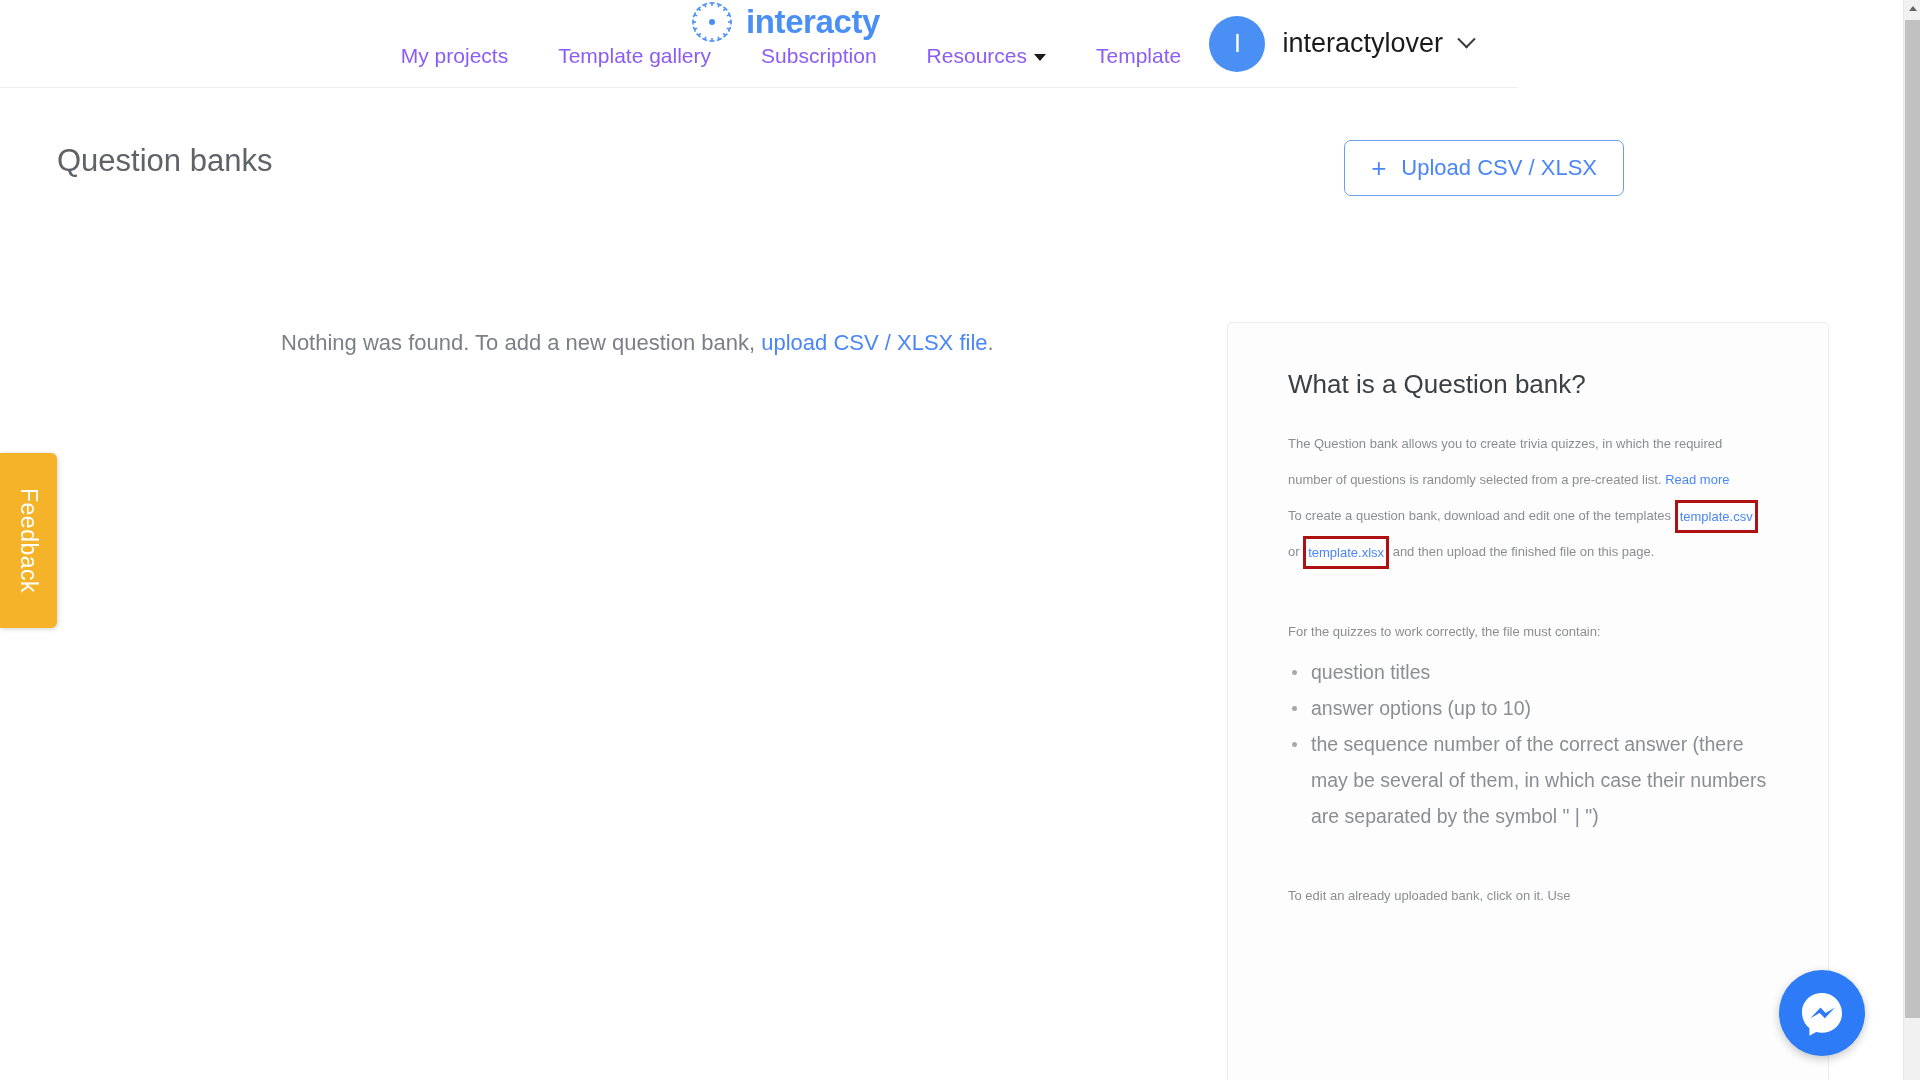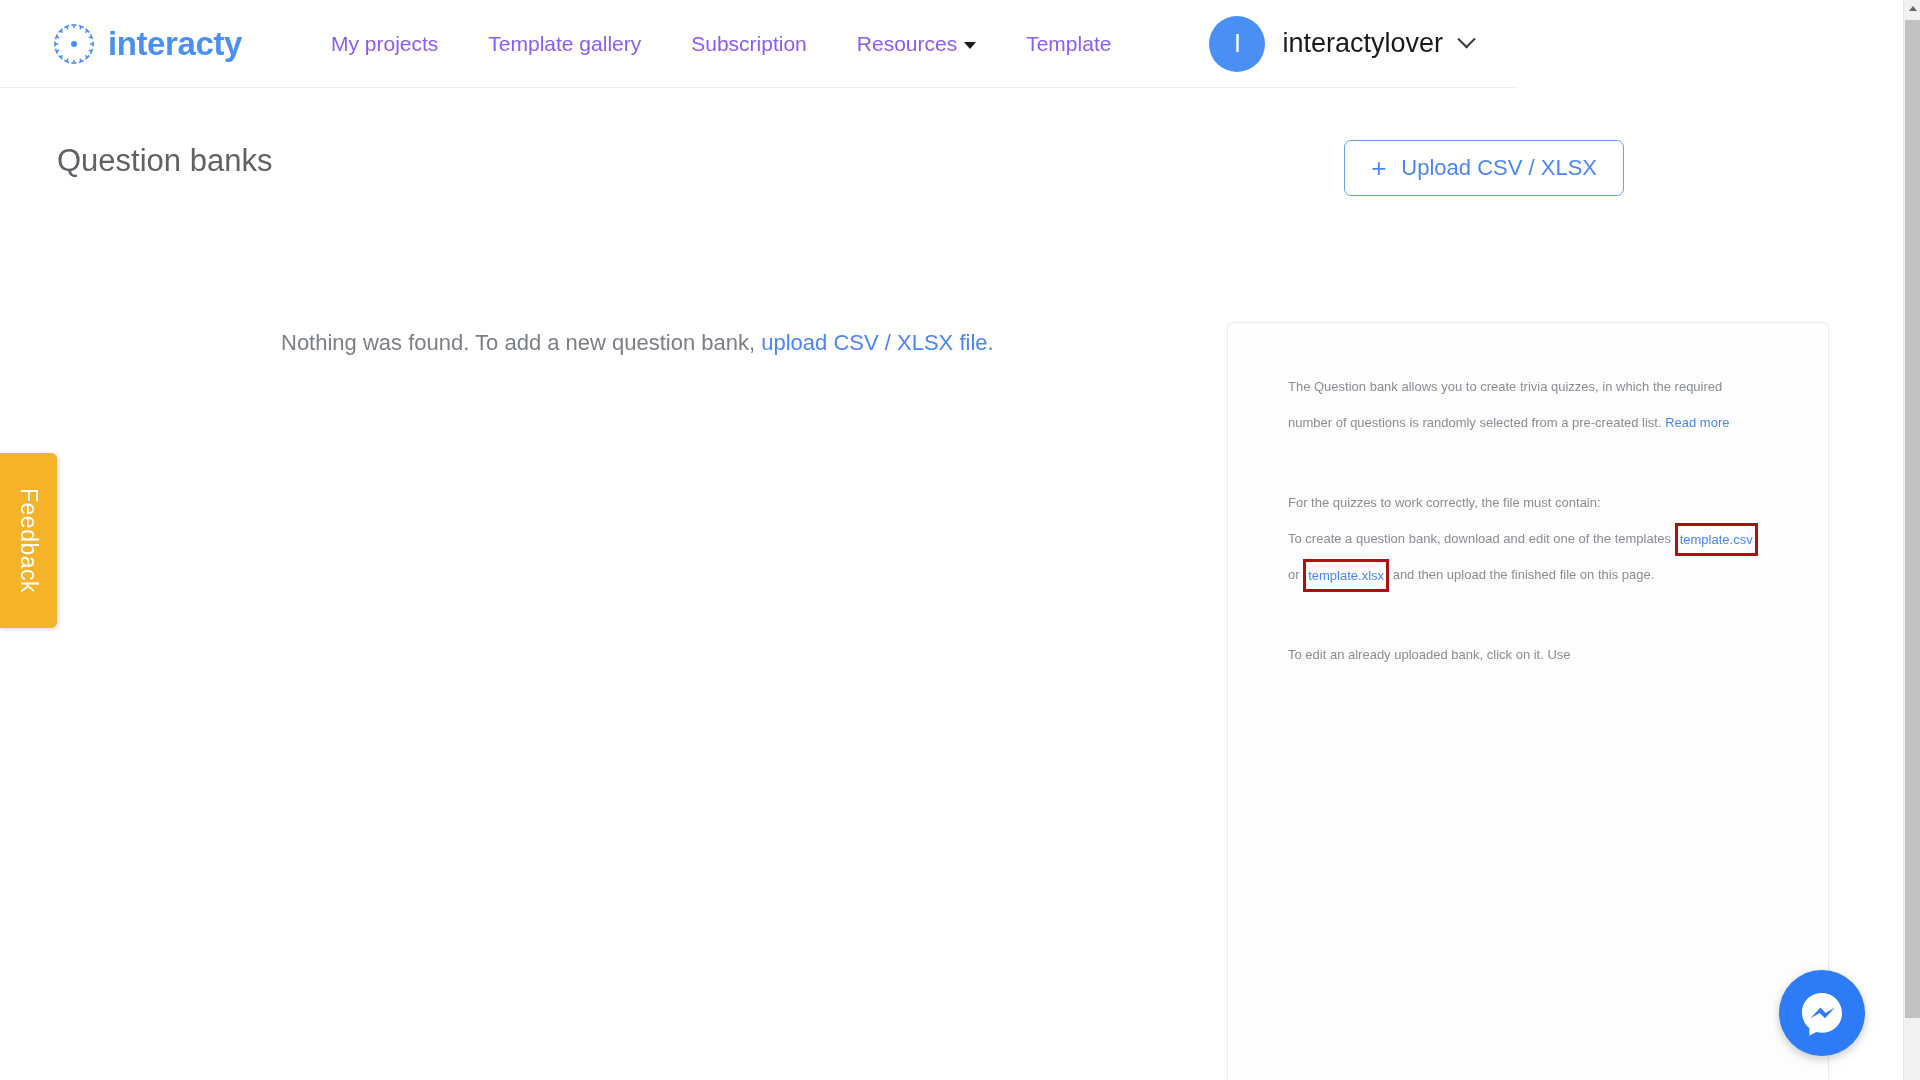--- a/index.html
+++ b/index.html
@@ -19,20 +19,21 @@
   }
 
   
   #header {
     position: absolute; top: 0; left: 0;
     width: 1518px; height: 88px;
     background: #ffffff;
     border-bottom: 1px solid #eceef1;
     display: flex; align-items: center;
     z-index: 30;
+    flex-direction: column;
   }
   #logo-area {
     display: flex; align-items: center;
     margin-left: 52px;
     gap: 12px;
   }
   #logo-mark { width: 44px; height: 44px; display: block; }
   #logo-text {
     font-size: 33px; font-weight: 700; color: #4a90f4;
     letter-spacing: -0.4px;
@@ -338,28 +339,34 @@
     <div id="upload-button">
       <span id="upload-plus">+</span>
       <span>Upload CSV / XLSX</span>
     </div>
 
     <div id="empty-message">
       <span>Nothing was found. To add a new question bank, </span><span class="link">upload CSV / XLSX file</span><span>.</span>
     </div>
 
     <div id="info-panel">
+      <h2 class="panel-heading">What is a Question bank?</h2>
 
       <p class="panel-p"><span>The Question bank allows you to create trivia quizzes, in which the required number of questions is randomly selected from a pre-created list. </span><span class="link">Read more</span></p>
 
 
+      <p class="panel-p"><span>To create a question bank, download and edit one of the templates </span><span class="hl-box"><span class="link">template.csv</span></span><span> or </span><span class="hl-box"><span class="link">template.xlsx</span></span><span> and then upload the finished file on this page.</span></p>
+
       <p class="panel-p spaced">For the quizzes to work correctly, the file must contain:</p>
 
-      <p class="panel-p"><span>To create a question bank, download and edit one of the templates </span><span class="hl-box"><span class="link">template.csv</span></span><span> or </span><span class="hl-box"><span class="link">template.xlsx</span></span><span> and then upload the finished file on this page.</span></p>
-
+      <ul class="panel-list">
+        <li>question titles</li>
+        <li>answer options (up to 10)</li>
+        <li>the sequence number of the correct answer (there may be several of them, in which case their numbers are separated by the symbol " | ")</li>
+      </ul>
 
       <p class="panel-p spaced">To edit an already uploaded bank, click on it. Use</p>
     </div>
   </div>
 
   <div id="feedback-tab">
     <span id="feedback-label">Feedback</span>
   </div>
 
   <div id="messenger-bubble">

